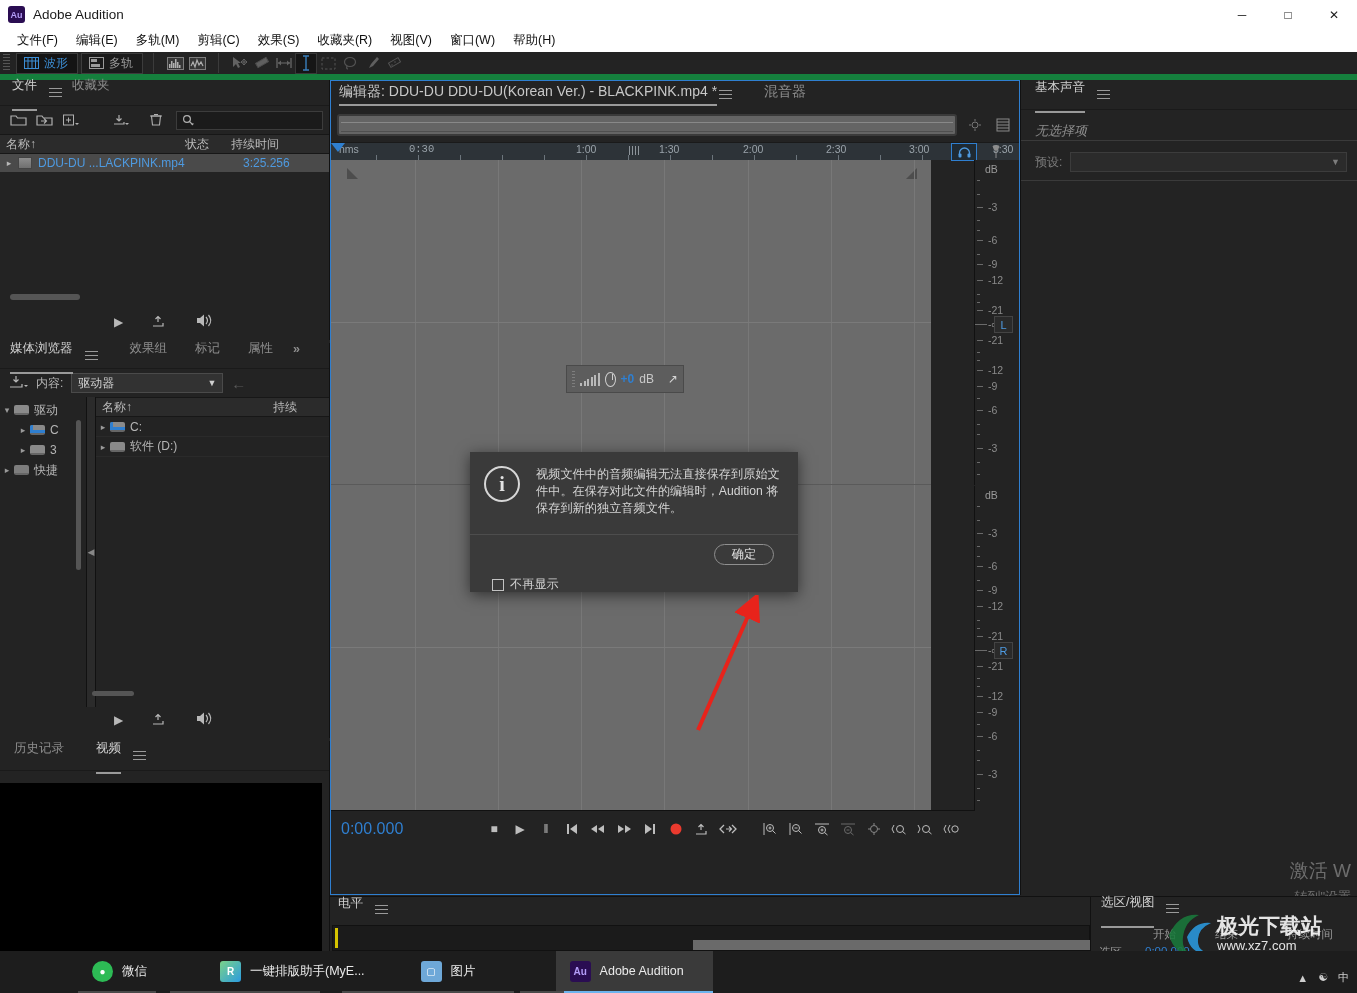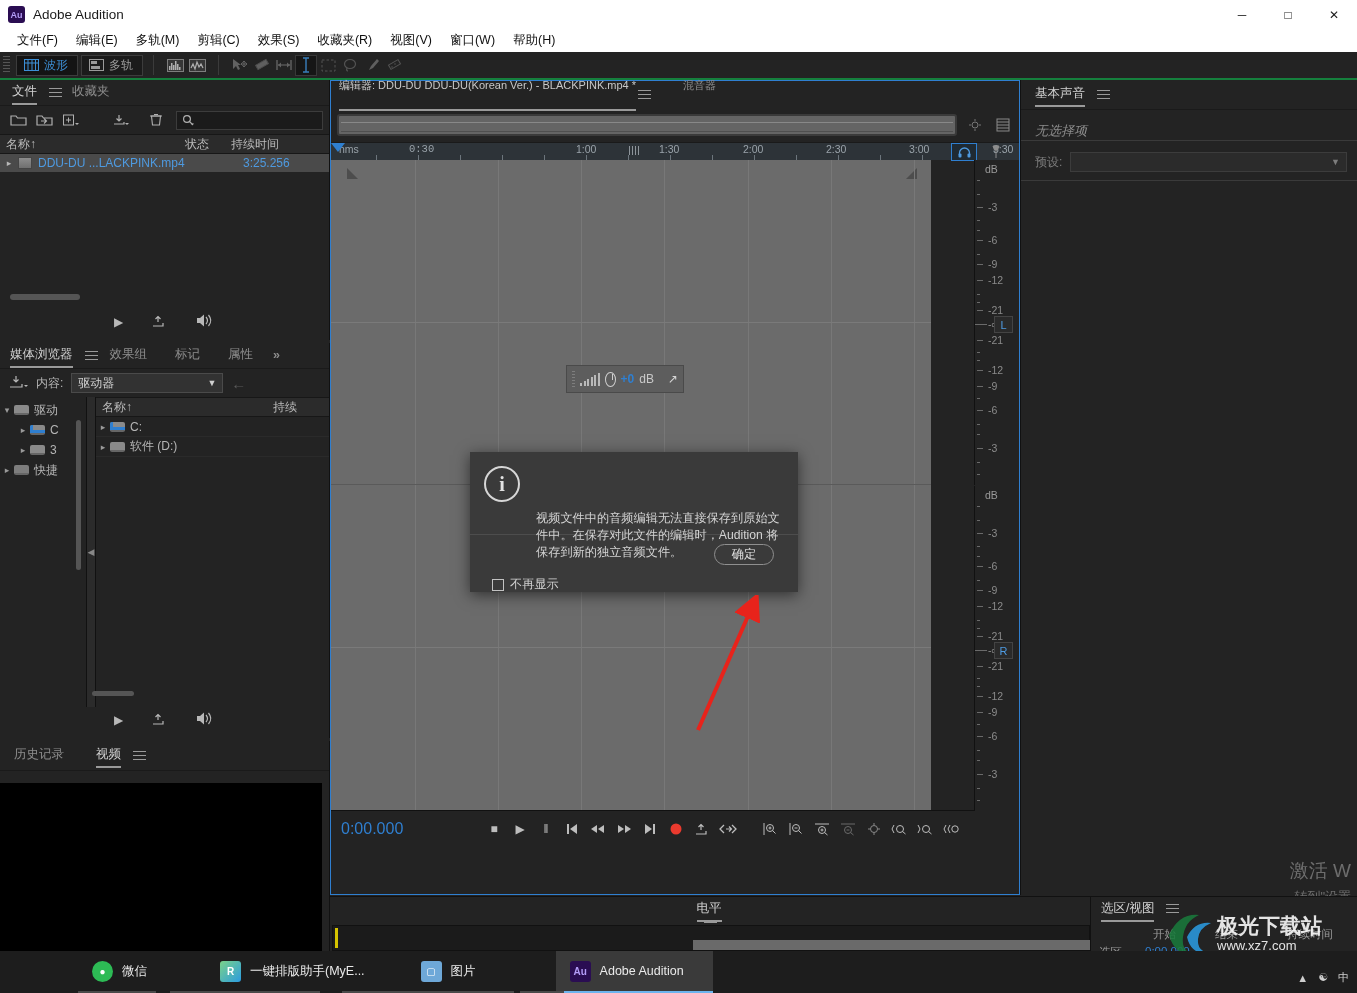--- a/index.html
+++ b/index.html
@@ -30,21 +30,21 @@
   
   .menubar{
     position:absolute; left:0; top:29px; width:1357px; height:23px;
     background:#ffffff; display:flex; align-items:center; padding-left:8px;
   }
   .menu-item{ color:#101010; font-size:12.5px; padding:2px 9px; cursor:default; }
 
   
   .toolbar{
     position:absolute; left:0; top:52px; width:1357px; height:28px;
-    background:#232323; border-bottom:2px solid #15803d; display:flex; align-items:center;
+    background:#232323; border-bottom:6px solid #15803d; display:flex; align-items:center;
   }
   .grip{ width:7px;height:18px;margin:0 3px 0 3px;
      background:repeating-linear-gradient(to bottom,#555 0px,#555 1px,transparent 1px,transparent 3px);}
   .seg-group{ display:flex; height:21px; margin-left:3px; }
   .seg{
     display:flex;align-items:center;gap:5px;
     height:21px;padding:0 9px 0 7px; background:#1b1b1b;
     border:1px solid #3c3c3c; color:#9a9a9a; font-size:12px;
   }
   .seg.active{ background:#141414; color:#3d8fd6; }
@@ -64,21 +64,21 @@
     width:188px;height:20px;background:#1b1b1b;border:1px solid #3c3c3c;
     padding:0 6px; color:#8a8a8a; font-size:12px; margin-right:8px;
   }
 
   
   .panel{ position:absolute; background:#232323; }
   .ptabs{
     height:26px; background:#232323; display:flex; align-items:center; padding-left:12px; gap:0;
     border-bottom:1px solid #1a1a1a;
   }
-  .ptab{ color:#8d8d8d; font-size:12.5px; padding:3px 10px 5px 0; position:relative;}
+  .ptab{ color:#8d8d8d; font-size:12.5px; padding:3px 10px 17px 0; position:relative;}
   .ptab.active{ color:#d2d2d2; }
   .ptab.active::after{
     content:""; position:absolute;left:0;right:10px;bottom:0;height:2px;background:#9a9a9a;
   }
   .hamb{ display:inline-block; width:13px;height:10px;
      background:repeating-linear-gradient(to bottom,#9a9a9a 0 1.5px,transparent 1.5px 4px);
      margin:0 10px 0 2px; }
 
   
   #files-panel{ left:0; top:80px; width:330px; height:260px; background:#232323; border-right:1px solid #111;}
@@ -131,21 +131,21 @@
   .mb-vscroll{position:absolute;left:76px;top:420px;width:5px;height:150px;background:#555;border-radius:3px;}
 
   
   #hist-panel{ left:0; top:741px; width:330px; height:210px; border-right:1px solid #111;}
   .video-black{ position:absolute;left:0;top:42px;width:322px;height:168px;background:#000; }
 
   
   #editor-panel{ left:330px; top:80px; width:690px; height:815px;
      background:#232323; border:1px solid #2f7fd0;}
   .ed-tabs{ height:27px;display:flex;align-items:center;padding-left:8px; }
-  .ed-tab{ color:#c8c8c8;font-size:11px; position:relative; padding-bottom:18px; }
+  .ed-tab{ color:#c8c8c8;font-size:14px; position:relative; padding-bottom:5px; }
   .ed-tab.active::after{content:"";position:absolute;left:0;right:0;bottom:0;height:2px;background:#9a9a9a;}
   .ed-tab.mixer{ color:#8d8d8d; margin-left:22px; }
   .zoombar-row{ height:34px; display:flex; align-items:center; padding:0 6px; gap:8px;}
   .zoombar{
     flex:1; height:22px; background:#646464;
     border:2px solid #3a3a3a; border-radius:3px; position:relative;
   }
   .zoombar::before{content:"";position:absolute;left:2px;right:2px;top:6px;height:8px;
      border-top:1px solid #888;border-bottom:1px solid #4e4e4e;}
   .zb-icon{width:20px;height:22px;display:flex;align-items:center;justify-content:center;color:#777;}
@@ -443,21 +443,21 @@
         <path d="M11 4 q3 3.5 0 7 M13.5 2 q4.5 5.5 0 11" stroke="#b8b8b8" fill="none" stroke-width="1.2"></path>
           </svg>
       </span>
     </div>
   </div>
 
   <div class="panel" id="media-panel">
     <div class="ptabs" style="padding-left:10px;">
       <span class="ptab active">媒体浏览器</span>
       <span class="hamb"></span>
-      <span class="ptab" style="margin-left:2px;">效果组</span>
+      <span class="ptab" style="margin-left:22px;">效果组</span>
       <span class="ptab" style="margin-left:18px;">标记</span>
       <span class="ptab" style="margin-left:18px;">属性</span>
       <span class="ptab" style="margin-left:10px;font-weight:bold;">»</span>
     </div>
 
     <div class="mb-toolbar">
       <span>
         <svg width="20" height="16" viewBox="0 0 20 16">
             <path d="M2 13 h12 v-3 M8 2 v6 M5.5 5.5 L8 8 L10.5 5.5" stroke="#b8b8b8" fill="none" stroke-width="1.2"></path>
         <path d="M16 11 l2 2 l2 -2" fill="#b8b8b8"></path>
@@ -855,21 +855,21 @@
         <span style="font-size:9px;">▼</span>
       </div>
     </div>
     <div class="watermark-act">
       <div class="wm-1">激活 W</div>
       <div class="wm-2">转到"设置</div>
     </div>
   </div>
 
   <div class="panel" id="level-panel">
-    <div class="ptabs" style="height:26px;padding-left:8px;border-bottom:none;flex-direction:column;">
+    <div class="ptabs" style="height:26px;padding-left:8px;border-bottom:none;">
       <span class="ptab active">电平</span>
       <span class="hamb"></span>
     </div>
     <div class="lv-meter">
       <span class="lv-bar"></span>
       <span class="lv-grey"></span>
     </div>
   </div>
 
   <div class="panel" id="sel-panel">
@@ -890,21 +890,21 @@
       <span></span>
     </div>
   </div>
 
   <div style="position:absolute;left:470px;top:452px;width:328px;height:140px;background:#3a3a3a;
        box-shadow:0 3px 14px rgba(0,0,0,.55);">
     <div style="display:flex;padding:14px 14px 0 14px;height:82px;">
       <div style="width:36px;height:36px;border:2px solid #d6d6d6;border-radius:50%;
            display:flex;align-items:center;justify-content:center;flex:none;
            color:#e2e2e2;font-size:20px;font-family:'Liberation Serif',serif;font-weight:bold;">i</div>
-      <div style="margin-left:16px;color:#d4d4d4;font-size:12.2px;line-height:17px;margin-top:44px;">视频文件中的音频编辑无法直接保存到原始文件中。在保存对此文件的编辑时，Audition 将保存到新的独立音频文件。</div>
+      <div style="margin-left:16px;color:#d4d4d4;font-size:12.2px;line-height:17px;">视频文件中的音频编辑无法直接保存到原始文件中。在保存对此文件的编辑时，Audition 将保存到新的独立音频文件。</div>
     </div>
     <div style="border-top:1px solid #4d4d4d;margin:0 0 0 0;height:1px;"></div>
     <div style="display:flex;justify-content:flex-end;padding:9px 24px 0 0;">
       <div style="width:60px;height:21px;border:1px solid #8f8f8f;border-radius:11px;background:#3a3a3a;
            display:flex;align-items:center;justify-content:center;color:#e0e0e0;font-size:12.2px;">确定</div>
     </div>
     <div style="display:flex;align-items:center;padding:11px 0 0 22px;">
       <span style="width:12px;height:12px;border:1px solid #c2c2c2;background:#3a3a3a;display:inline-block;"></span>
       <span style="margin-left:6px;color:#d0d0d0;font-size:12.2px;">不再显示</span>
     </div>

